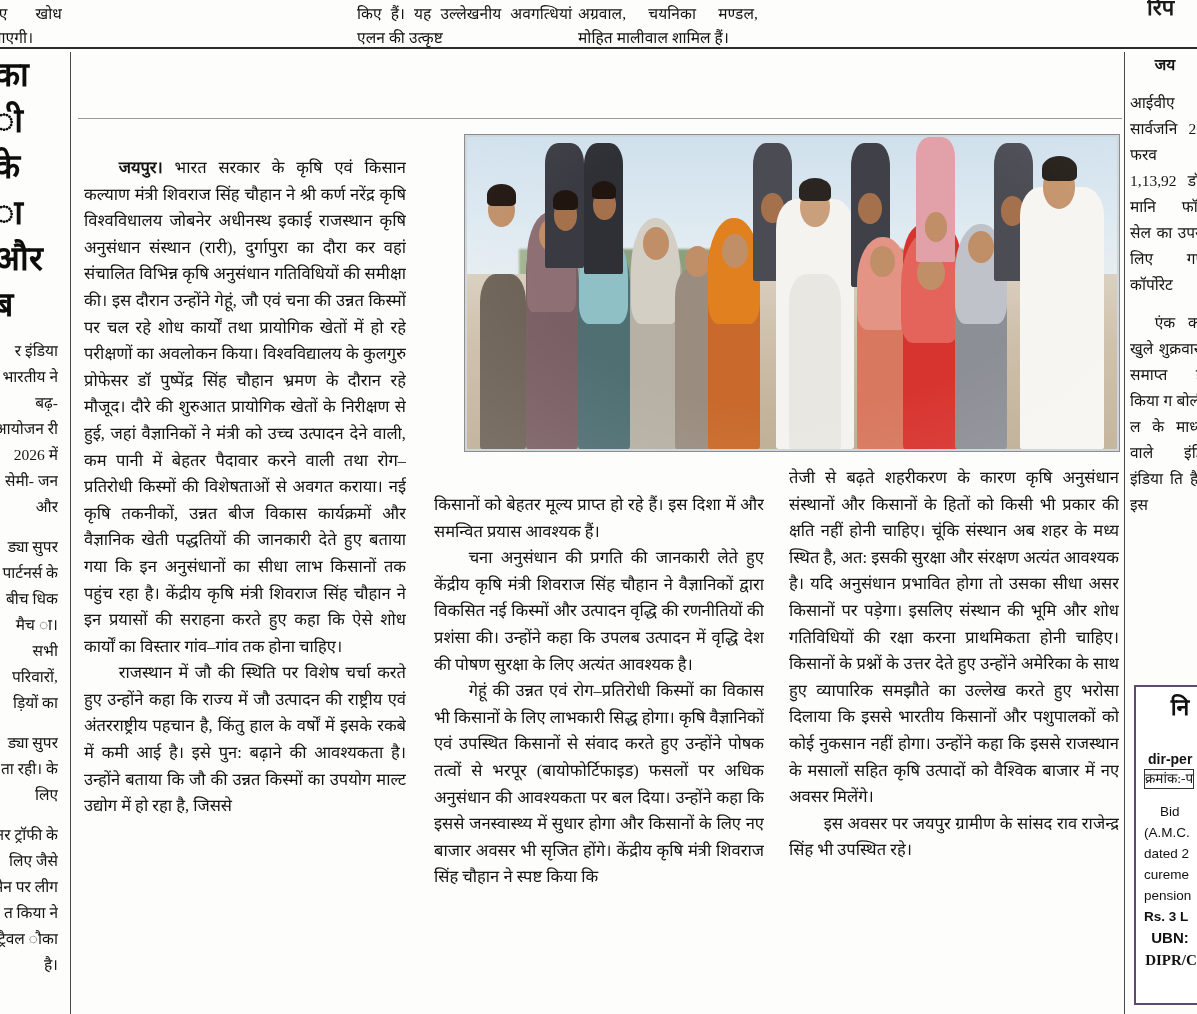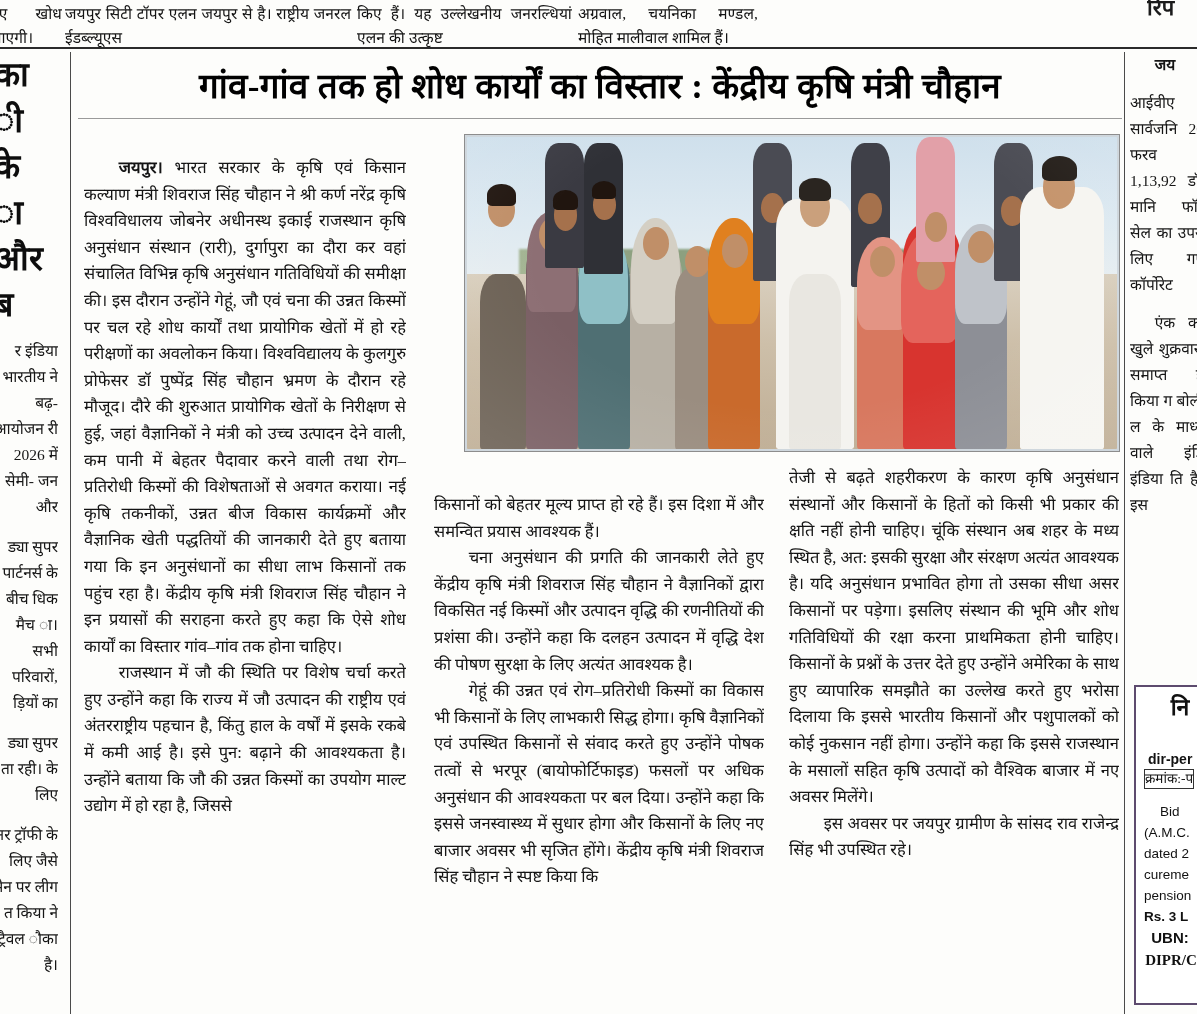--- a/index.html
+++ b/index.html
@@ -113,22 +113,21 @@
   .notice .n-dipr{font-weight:bold;font-size:15px;line-height:22px;text-align:center;padding-right:4px;white-space:nowrap;}
 </style>
 </head>
 <body>
 
 <div class="page">
 
   <div class="topstrip">
     <div class="topcell htext tc1">नए खोध
 जाएगी।</div>
-    <div class="topcell htext tc2">जयपुर सिटी टॉपर एलन जयपुर से है। राष्ट्रीय जनरल ईडब्ल्यूएस</div>
-    <div class="topcell htext tc3">किए हैं। यह उल्लेखनीय जनरल्धियां एलन की उत्कृष्ट</div>
+    <div class="topcell htext tc3">किए हैं। यह उल्लेखनीय अवगत्धियां एलन की उत्कृष्ट</div>
     <div class="topcell htext tc4">अग्रवाल, चयनिका मण्डल, मोहित मालीवाल शामिल हैं।</div>
     <div class="topcell htext tc6"></div>
     <div class="topcell tc7">रिप</div>
   </div>
   <div class="rule-top"></div>
 
   <div class="leftcol">
     <div class="left-head">
       <div>का</div>
       <div>ी के</div>
@@ -138,21 +137,20 @@
     <div class="left-body htext">
       <p>र इंडिया भारतीय ने बढ़- आयोजन री 2026 में सेमी- जन और</p>
       <p>ड्या सुपर पार्टनर्स के बीच धिक मैच ा। सभी परिवारों, ड़ियों का</p>
       <p>ड्या सुपर ता रही। के लिए</p>
       <p>नर ट्रॉफी के लिए जैसे मैन पर लीग त किया ने ट्रैवल ौका है।</p>
     </div>
   </div>
   <div class="vrule vr-left"></div>
   <div class="vrule vr-right"></div>
 
-  <div class="headline">गांव-गांव तक हो शोध कार्यों का विस्तार : केंद्रीय कृषि मंत्री चौहान</div>
   <div class="rule-headline"></div>
 
   <div class="photo-wrap">
     <div class="photo">
       <div class="sky"></div>
       <div class="treeline"></div>
       <div class="ground"></div>
 
       <div class="person" style="left:2%;width:7%;height:56%;background:#6d6256;"></div>
       <div class="head" style="left:3.2%;top:18%;width:4.2%;height:11%;"></div>
@@ -222,21 +220,21 @@
     </div>
   </div>
 
   <div class="col colA htext">
     <p><span class="dateline">जयपुर।</span><span> भारत सरकार के कृषि एवं किसान कल्याण मंत्री शिवराज सिंह चौहान ने श्री कर्ण नरेंद्र कृषि विश्वविधालय जोबनेर अधीनस्थ इकाई राजस्थान कृषि अनुसंधान संस्थान (रारी), दुर्गापुरा का दौरा कर वहां संचालित विभिन्न कृषि अनुसंधान गतिविधियों की समीक्षा की। इस दौरान उन्होंने गेहूं, जौ एवं चना की उन्नत किस्मों पर चल रहे शोध कार्यों तथा प्रायोगिक खेतों में हो रहे परीक्षणों का अवलोकन किया। विश्वविद्यालय के कुलगुरु प्रोफेसर डॉ पुष्पेंद्र सिंह चौहान भ्रमण के दौरान रहे मौजूद। दौरे की शुरुआत प्रायोगिक खेतों के निरीक्षण से हुई, जहां वैज्ञानिकों ने मंत्री को उच्च उत्पादन देने वाली, कम पानी में बेहतर पैदावार करने वाली तथा रोग–प्रतिरोधी किस्मों की विशेषताओं से अवगत कराया। नई कृषि तकनीकों, उन्नत बीज विकास कार्यक्रमों और वैज्ञानिक खेती पद्धतियों की जानकारी देते हुए बताया गया कि इन अनुसंधानों का सीधा लाभ किसानों तक पहुंच रहा है। केंद्रीय कृषि मंत्री शिवराज सिंह चौहान ने इन प्रयासों की सराहना करते हुए कहा कि ऐसे शोध कार्यों का विस्तार गांव–गांव तक होना चाहिए।</span></p>
     <p>राजस्थान में जौ की स्थिति पर विशेष चर्चा करते हुए उन्होंने कहा कि राज्य में जौ उत्पादन की राष्ट्रीय एवं अंतरराष्ट्रीय पहचान है, किंतु हाल के वर्षों में इसके रकबे में कमी आई है। इसे पुन: बढ़ाने की आवश्यकता है। उन्होंने बताया कि जौ की उन्नत किस्मों का उपयोग माल्ट उद्योग में हो रहा है, जिससे</p>
   </div>
 
   <div class="col colB htext">
     <p class="noind">किसानों को बेहतर मूल्य प्राप्त हो रहे हैं। इस दिशा में और समन्वित प्रयास आवश्यक हैं।</p>
-    <p>चना अनुसंधान की प्रगति की जानकारी लेते हुए केंद्रीय कृषि मंत्री शिवराज सिंह चौहान ने वैज्ञानिकों द्वारा विकसित नई किस्मों और उत्पादन वृद्धि की रणनीतियों की प्रशंसा की। उन्होंने कहा कि दलहन उत्पादन में वृद्धि देश की पोषण सुरक्षा के लिए अत्यंत आवश्यक है।</p>
+    <p>चना अनुसंधान की प्रगति की जानकारी लेते हुए केंद्रीय कृषि मंत्री शिवराज सिंह चौहान ने वैज्ञानिकों द्वारा विकसित नई किस्मों और उत्पादन वृद्धि की रणनीतियों की प्रशंसा की। उन्होंने कहा कि उपलब उत्पादन में वृद्धि देश की पोषण सुरक्षा के लिए अत्यंत आवश्यक है।</p>
     <p>गेहूं की उन्नत एवं रोग–प्रतिरोधी किस्मों का विकास भी किसानों के लिए लाभकारी सिद्ध होगा। कृषि वैज्ञानिकों एवं उपस्थित किसानों से संवाद करते हुए उन्होंने पोषक तत्वों से भरपूर (बायोफोर्टिफाइड) फसलों पर अधिक अनुसंधान की आवश्यकता पर बल दिया। उन्होंने कहा कि इससे जनस्वास्थ्य में सुधार होगा और किसानों के लिए नए बाजार अवसर भी सृजित होंगे। केंद्रीय कृषि मंत्री शिवराज सिंह चौहान ने स्पष्ट किया कि</p>
   </div>
 
   <div class="col colC htext">
     <p class="noind">तेजी से बढ़ते शहरीकरण के कारण कृषि अनुसंधान संस्थानों और किसानों के हितों को किसी भी प्रकार की क्षति नहीं होनी चाहिए। चूंकि संस्थान अब शहर के मध्य स्थित है, अत: इसकी सुरक्षा और संरक्षण अत्यंत आवश्यक है। यदि अनुसंधान प्रभावित होगा तो उसका सीधा असर किसानों पर पड़ेगा। इसलिए संस्थान की भूमि और शोध गतिविधियों की रक्षा करना प्राथमिकता होनी चाहिए। किसानों के प्रश्नों के उत्तर देते हुए उन्होंने अमेरिका के साथ हुए व्यापारिक समझौते का उल्लेख करते हुए भरोसा दिलाया कि इससे भारतीय किसानों और पशुपालकों को कोई नुकसान नहीं होगा। उन्होंने कहा कि इससे राजस्थान के मसालों सहित कृषि उत्पादों को वैश्विक बाजार में नए अवसर मिलेंगे।</p>
     <p>इस अवसर पर जयपुर ग्रामीण के सांसद राव राजेन्द्र सिंह भी उपस्थित रहे।</p>
   </div>
 
   <div class="rightcol">
     <div class="right-body htext">

